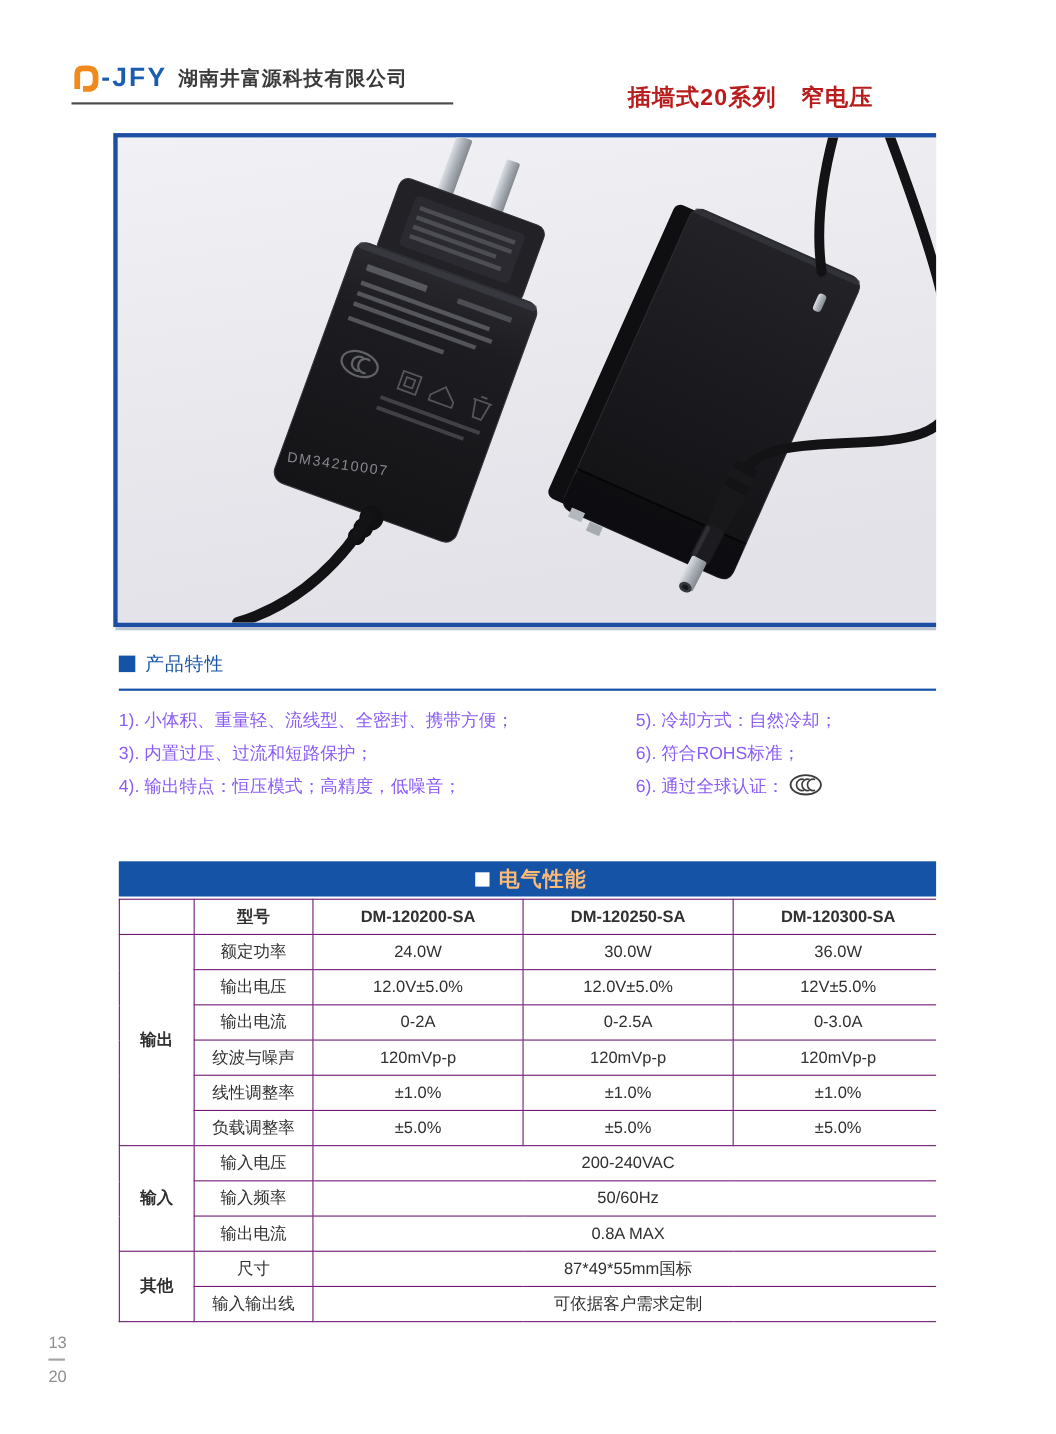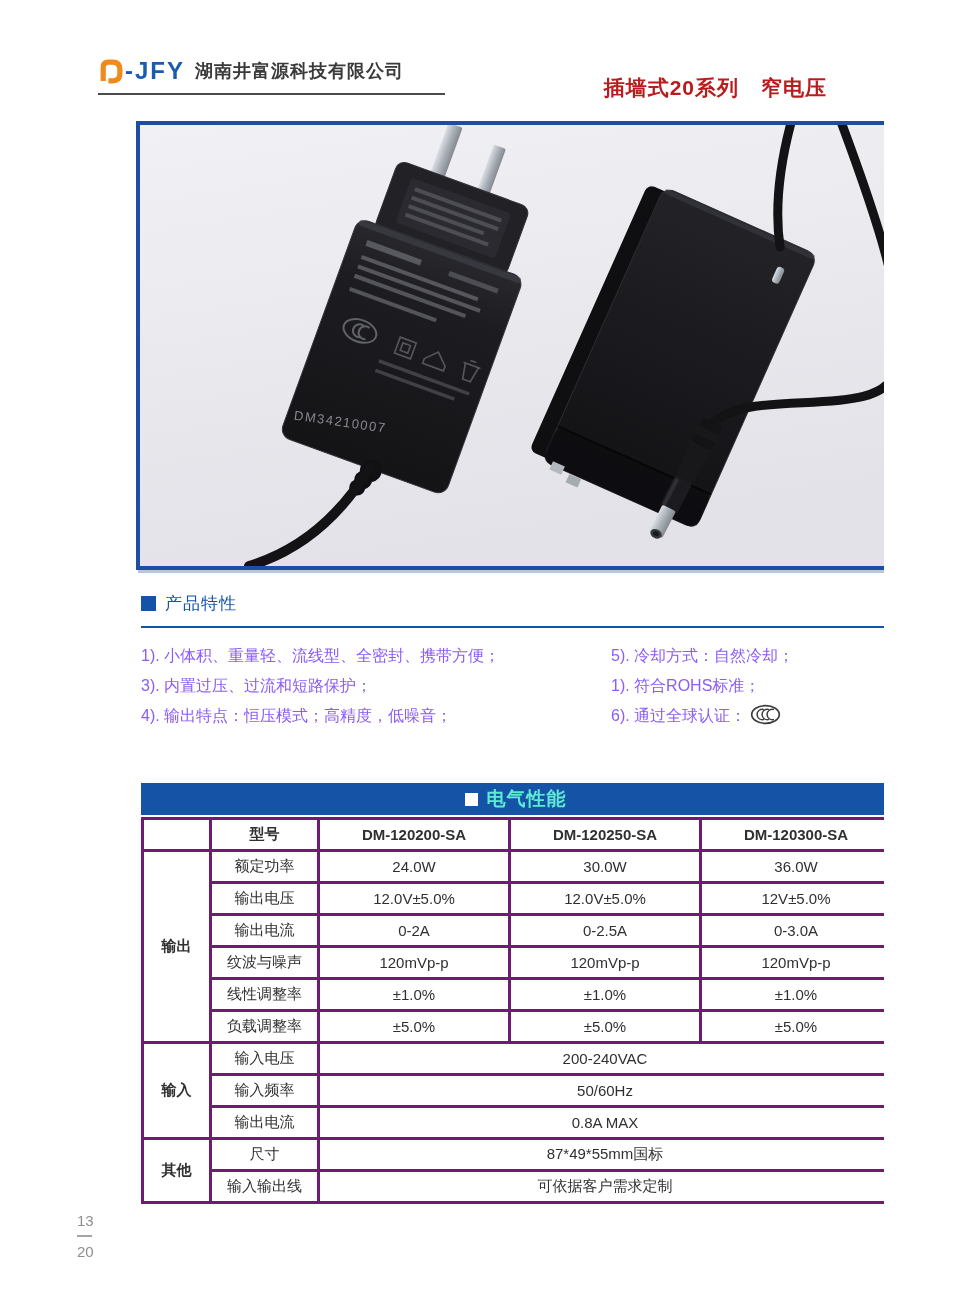--- a/index.html
+++ b/index.html
@@ -1,17 +1,17 @@
 <!DOCTYPE html>
 <html><head>
 <meta charset="utf-8">
 <style>
   * { margin:0; padding:0; box-sizing:border-box; }
   body { background:#ffffff; font-family:"Liberation Sans","DejaVu Sans",sans-serif; }
-  .page { position:relative; width:851px; height:1304px; background:#ffffff; overflow:hidden;margin-left:33px; }
+  .page { position:relative; width:851px; height:1304px; background:#ffffff; overflow:hidden; }
 
   
   .brand { position:absolute; left:65px; top:57px; display:flex; align-items:center; }
   .brand .logo-mark-svg { display:block; }
   .brand .logo-text { font-size:24px; font-weight:bold; color:#1a5cb0; letter-spacing:2px; margin-left:2px; }
   .brand .company { font-size:18px; font-weight:bold; color:#3a3a3a; margin-left:10px; letter-spacing:1px; }
   .brand-rule { position:absolute; left:65px; top:93px; width:347px; height:2px; background:#4c4c4c; }
   .page-title { position:absolute; top:74px; right:57px; font-size:21px; font-weight:bold;
                 color:#b91c1c; letter-spacing:1px; }
 
@@ -26,25 +26,25 @@
   .feat-head .txt { font-size:17px; font-weight:normal; color:#1553a6; letter-spacing:1px; }
   .feat-rule { position:absolute; left:108px; top:626px; width:749px; height:2px; background:#1553a6; }
   .feat-col { position:absolute; top:641px; font-size:16px; color:#8b5cf6; }
   .feat-col.left { left:108px; width:462px; }
   .feat-col.right { left:578px; width:380px; }
   .feat-item { height:30px; line-height:30px; white-space:nowrap; }
   .ccc-svg { vertical-align:-4px; margin-left:4px; }
 
   
   .spec { position:absolute; left:108px; top:783px; width:749px; }
-  .spec-title { height:32px; background:#1553a6; color:#5eead4; display:flex; align-items:center;
+  .spec-title { height:32px; background:#1553a6; color:#fdba74; display:flex; align-items:center;
                 justify-content:center; font-size:19px; font-weight:bold; letter-spacing:1px; margin-bottom:2px; }
   .spec-title .wsq { width:13px; height:13px; background:#ffffff; margin-right:9px; }
   table.spec-table { width:749px; border-collapse:collapse; table-layout:fixed; }
-  table.spec-table td { border:3px solid #701a75; height:32px; text-align:center;
+  table.spec-table td { border:1px solid #701a75; height:32px; text-align:center;
                         font-size:15px; color:#303030; padding:0 4px; }
   td.group { font-weight:bold; font-size:16px; color:#222; }
   td.rowlabel { font-size:15px; color:#2f2f2f; }
   td.model { font-weight:bold; font-size:15.5px; color:#222; }
 
   
   .pageno { position:absolute; left:44px; top:1212px; color:#8f8f8f; font-size:15px; }
   .pageno .bar { width:15px; height:2px; background:#a5a5a5; margin:6px 0; }
 </style>
 </head>
@@ -174,21 +174,21 @@
   </div>
   <div class="feat-rule"></div>
 
   <div class="feat-col left">
     <div class="feat-item">1). 小体积、重量轻、流线型、全密封、携带方便；</div>
     <div class="feat-item">3). 内置过压、过流和短路保护；</div>
     <div class="feat-item">4). 输出特点：恒压模式；高精度，低噪音；</div>
   </div>
   <div class="feat-col right">
     <div class="feat-item">5). 冷却方式：自然冷却；</div>
-    <div class="feat-item">1). 符合ROHS标准；</div>
+    <div class="feat-item">6). 符合ROHS标准；</div>
     <div class="feat-item">
       <span>6). 通过全球认证：</span><svg class="ccc-svg" width="31" height="21" viewBox="0 0 31 21">
         <ellipse cx="15.5" cy="10.5" rx="13.8" ry="8.8" fill="none" stroke="#3d3d3d" stroke-width="1.7"></ellipse>
         <path d="M14,5.6 a5.2,5.2 0 1 0 0,9.8" fill="none" stroke="#3d3d3d" stroke-width="1.5"></path>
         <path d="M19,5.6 a5.2,5.2 0 1 0 0,9.8" fill="none" stroke="#3d3d3d" stroke-width="1.5"></path>
         <path d="M24,5.6 a5.2,5.2 0 1 0 0,9.8" fill="none" stroke="#3d3d3d" stroke-width="1.5"></path>
       </svg>
     </div>
   </div>
 

